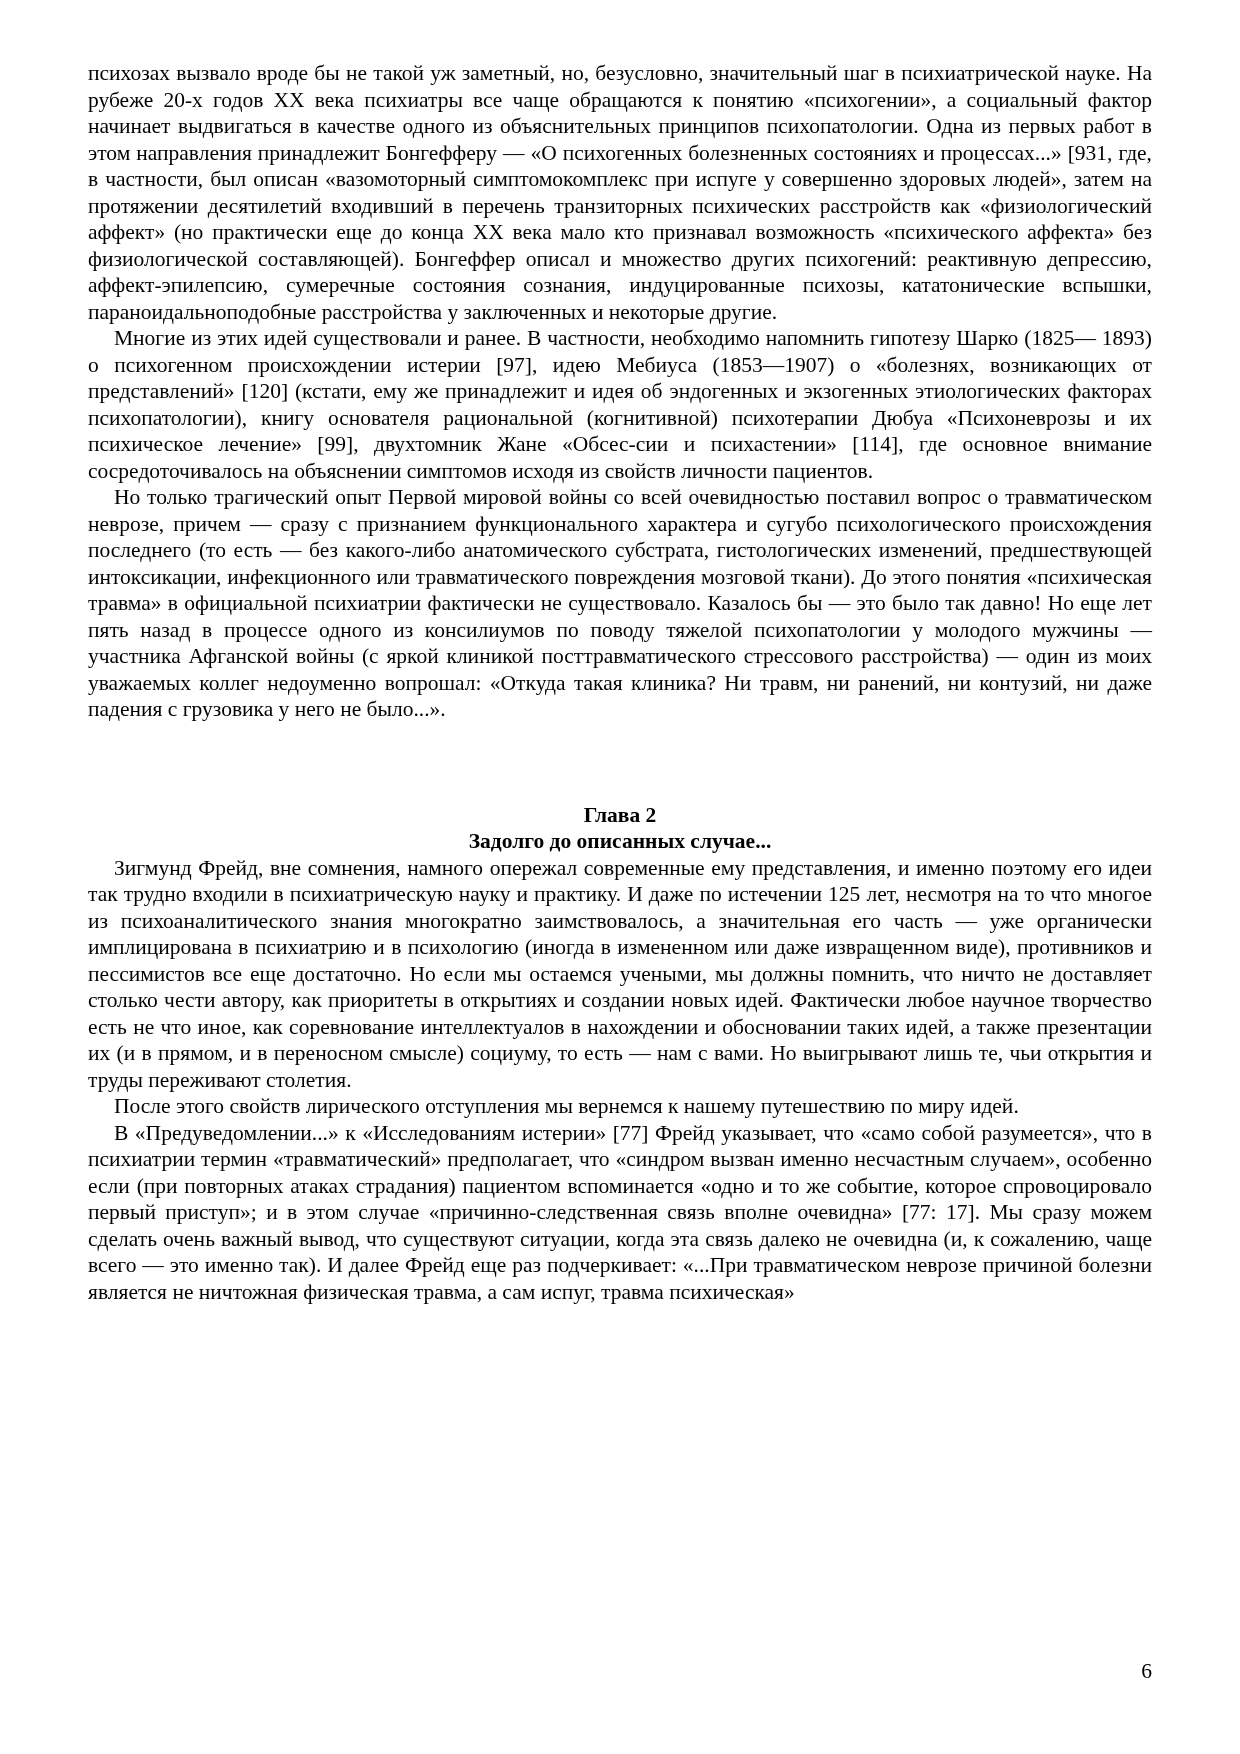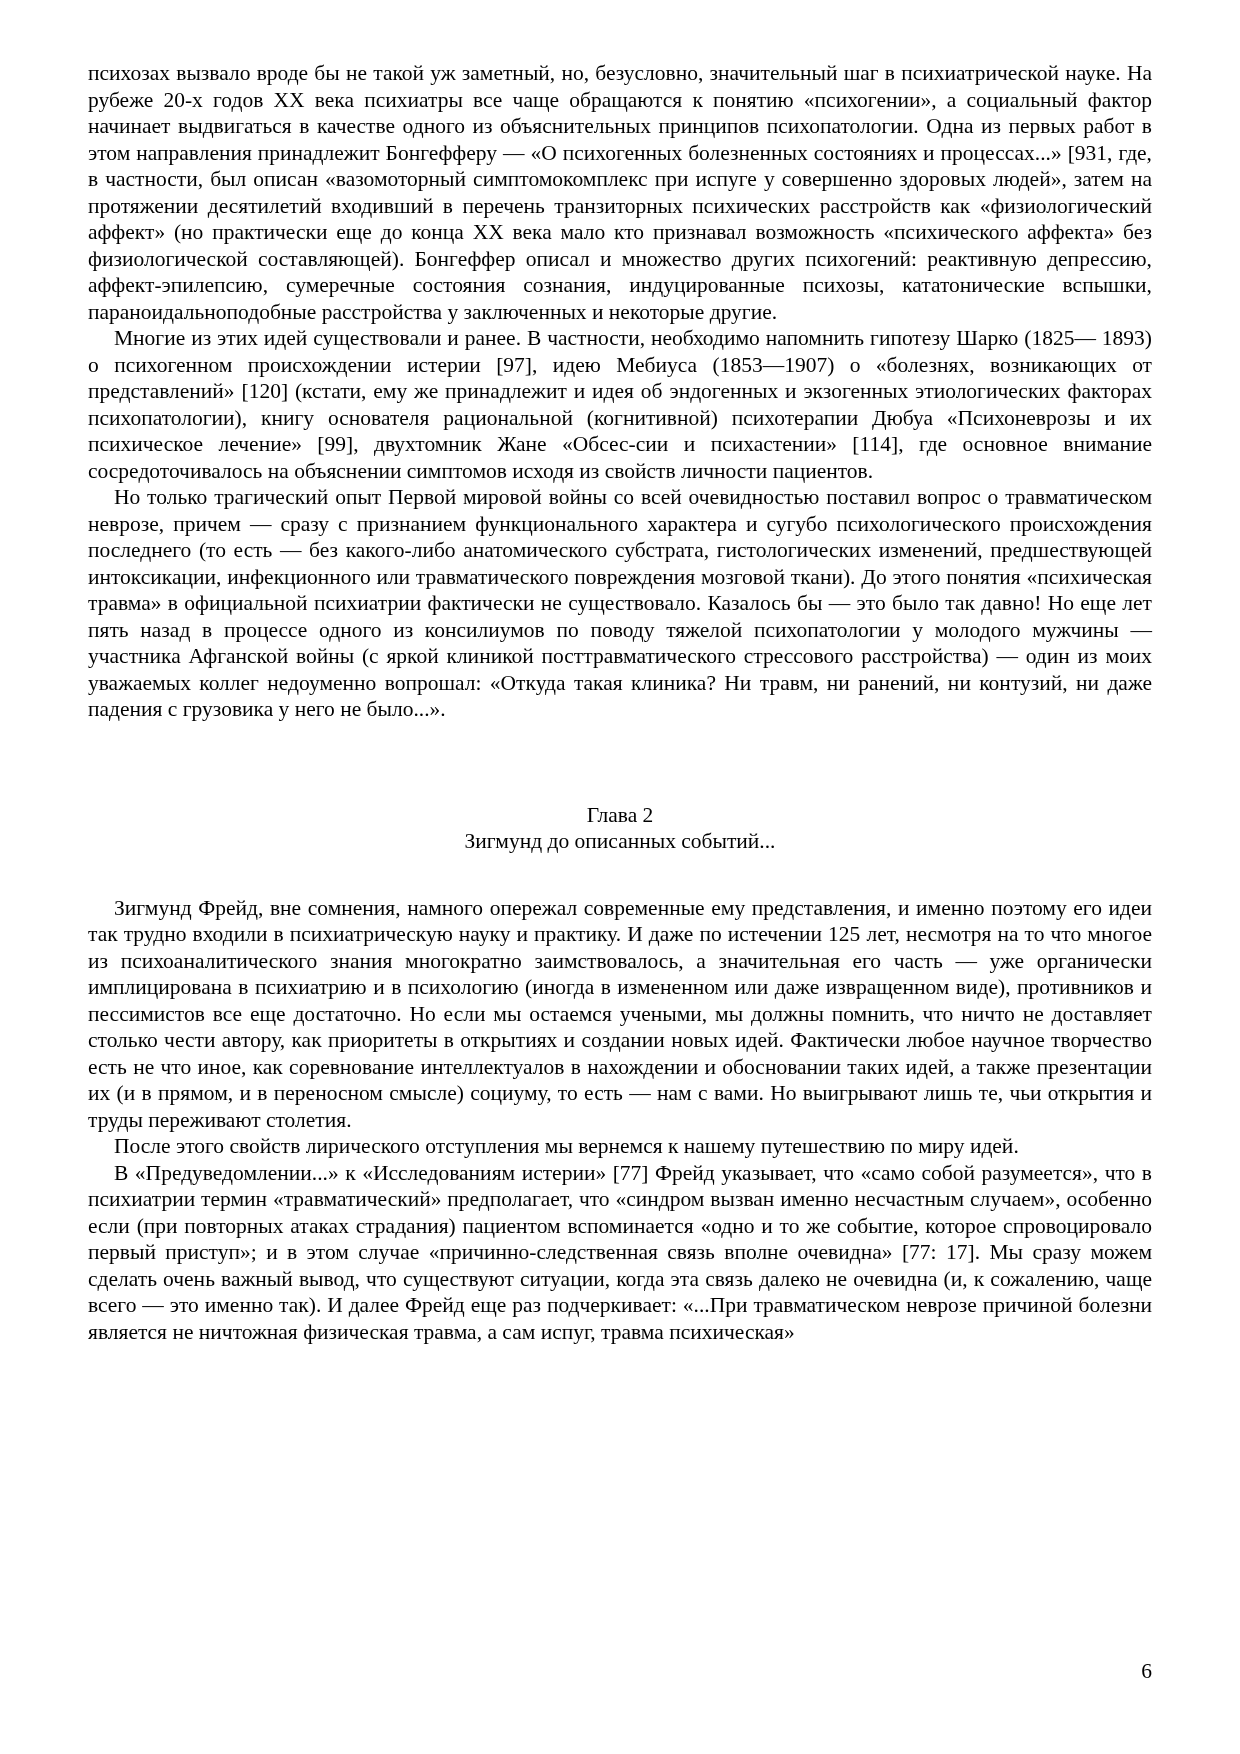--- a/index.html
+++ b/index.html
@@ -27,25 +27,24 @@
       line-height: 26.5px;
       text-align: justify;
       text-indent: 0;
     }
     .para.indent {
       text-indent: 26px;
       font-family: Liberation Serif, serif;
     }
     .heading-block {
       text-align: center;
-      font-weight: normal;
+      font-weight: bold;
       font-size: 21.5px;
       line-height: 26.5px;
       margin-top: 79px;
-      margin-bottom: 40px;
     }
     .heading-block div { margin: 0; }
     .page-number {
       position: absolute;
       left: 1100px;
       width: 52px;
       top: 1658px;
       text-align: right;
       font-size: 21.5px;
       line-height: 26.5px;
@@ -57,21 +56,21 @@
 <div class="page">
 
   <div class="section">
     <p class="para">психозах вызвало вроде бы не такой уж заметный, но, безусловно, значительный шаг в психиатрической науке. На рубеже 20-х годов XX века психиатры все чаще обращаются к понятию «психогении», а социальный фактор начинает выдвигаться в качестве одного из объяснительных принципов психопатологии. Одна из первых работ в этом направления принадлежит Бонгефферу — «О  психогенных  болезненных  состояниях и процессах...» [931, где, в частности, был описан «вазомоторный симптомокомплекс при испуге у совершенно здоровых людей», затем на протяжении десятилетий входивший в перечень транзиторных психических расстройств как «физиологический аффект» (но практически еще до конца XX века мало кто признавал возможность «психического аффекта» без физиологической составляющей). Бонгеффер описал и множество других психогений: реактивную депрессию, аффект-эпилепсию, сумеречные состояния сознания, индуцированные психозы, кататонические вспышки, параноидальноподобные расстройства у заключенных и некоторые другие.</p>
     <p class="para indent">Многие из этих идей существовали и ранее. В частности, необходимо напомнить гипотезу Шарко (1825— 1893) о психогенном происхождении истерии [97], идею Мебиуса (1853—1907) о «болезнях, возникающих от представлений» [120] (кстати, ему же принадлежит и идея об эндогенных и экзогенных этиологических факторах психопатологии), книгу основателя рациональной (когнитивной) психотерапии Дюбуа «Психоневрозы и их психическое лечение» [99], двухтомник Жане «Обсес-сии и психастении» [114], где основное внимание сосредоточивалось на объяснении симптомов исходя из свойств личности пациентов.</p>
     <p class="para indent">Но только трагический опыт Первой мировой войны со всей очевидностью поставил вопрос о травматическом неврозе, причем — сразу с признанием функционального характера и сугубо психологического происхождения последнего (то есть — без какого-либо анатомического субстрата, гистологических изменений, предшествующей интоксикации, инфекционного или травматического повреждения мозговой ткани). До этого понятия «психическая травма» в официальной психиатрии фактически не существовало. Казалось бы — это было так давно! Но еще лет пять назад в процессе одного из консилиумов по поводу тяжелой психопатологии у молодого мужчины — участника Афганской войны (с яркой клиникой посттравматического стрессового расстройства) — один из моих уважаемых коллег недоуменно вопрошал: «Откуда такая клиника? Ни травм, ни ранений, ни контузий, ни даже падения с грузовика у него не было...».</p>
   </div>
 
   <div class="heading-block">
     <div>Глава 2</div>
-    <div>Зигмунд до описанных событий...</div>
+    <div>Задолго до описанных случае...</div>
   </div>
 
   <div class="section">
     <p class="para indent">Зигмунд Фрейд, вне сомнения, намного опережал современные ему представления, и именно поэтому его идеи так трудно входили в психиатрическую науку и практику. И даже по истечении 125 лет, несмотря на то что многое из психоаналитического знания многократно заимствовалось, а значительная его часть — уже органически имплицирована в психиатрию и в психологию (иногда в измененном или даже извращенном виде), противников и пессимистов все еще достаточно. Но если мы остаемся учеными, мы должны помнить, что ничто не доставляет столько чести автору, как приоритеты в открытиях и создании новых идей. Фактически любое научное творчество есть не что иное, как соревнование интеллектуалов в нахождении и обосновании таких идей, а также презентации их (и в прямом, и в переносном смысле) социуму, то есть — нам с вами. Но выигрывают лишь те, чьи открытия и труды переживают столетия.</p>
     <p class="para indent">После этого свойств лирического отступления мы вернемся к нашему путешествию по миру идей.</p>
     <p class="para indent">В «Предуведомлении...» к «Исследованиям истерии» [77] Фрейд указывает, что «само собой разумеется», что в психиатрии термин «травматический» предполагает, что «синдром вызван именно несчастным случаем», особенно если (при повторных атаках страдания) пациентом вспоминается «одно и то же событие, которое спровоцировало первый приступ»; и в этом случае «причинно-следственная связь вполне очевидна» [77: 17]. Мы сразу можем сделать очень важный вывод, что существуют ситуации, когда эта связь далеко не очевидна (и, к сожалению, чаще всего — это именно так). И далее Фрейд еще раз подчеркивает: «...При травматическом неврозе причиной болезни является не ничтожная физическая травма, а сам испуг, травма психическая»</p>
   </div>
 
 </div>
 

